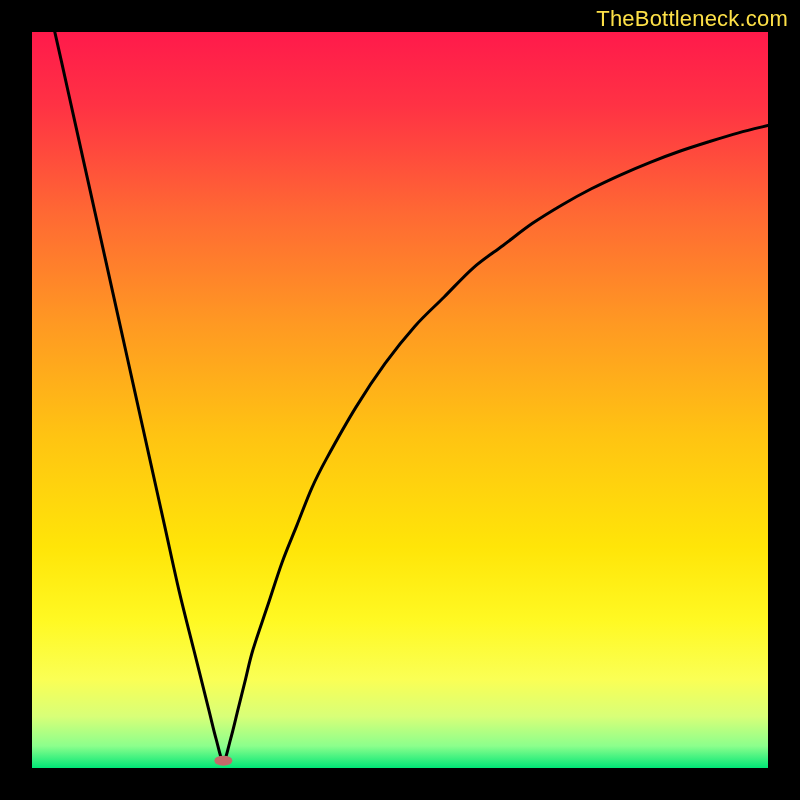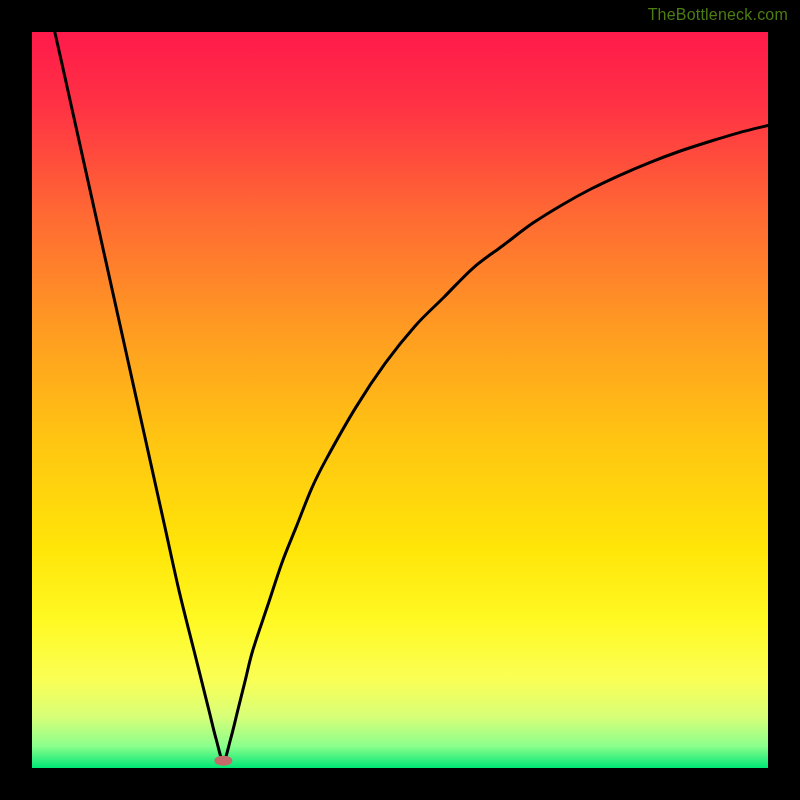--- a/index.html
+++ b/index.html
@@ -22,22 +22,22 @@
     left: 32px;
     top: 32px;
     width: 736px;
     height: 736px;
     overflow: hidden;
   }
   .watermark {
     position: absolute;
     top: 6px;
     right: 12px;
-    color: #4d7c0f;
-    font-size: 16px;
+    color: #fde047;
+    font-size: 22px;
     font-weight: 500;
     letter-spacing: 0.2px;
     user-select: none;
   }
 </style>
 </head>
 <body>
 
 <div class="frame">
   <div class="watermark">TheBottleneck.com</div>

